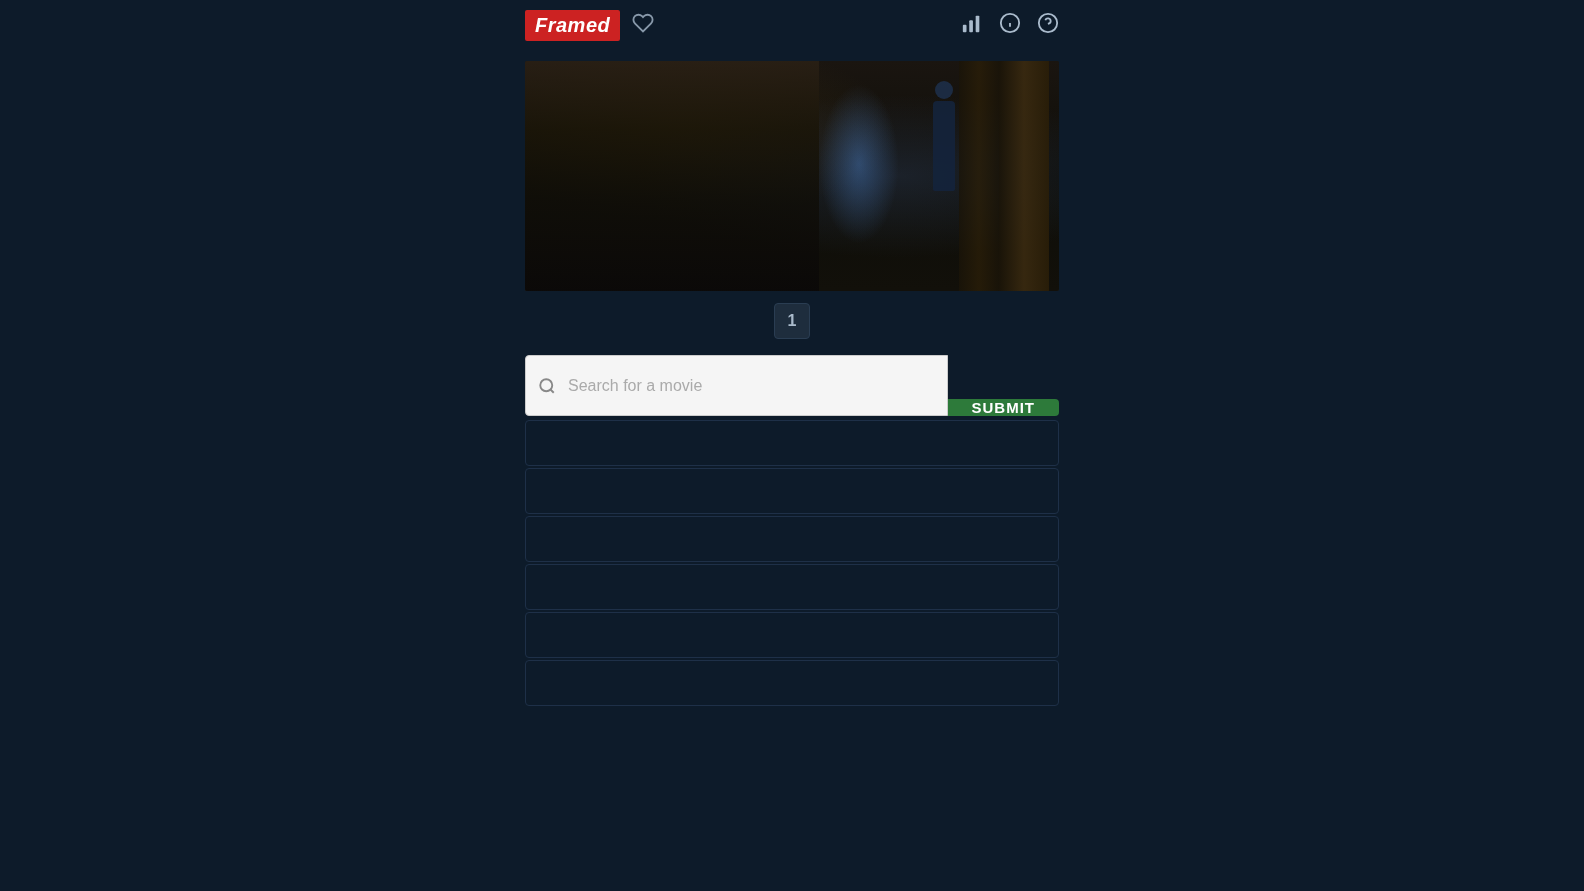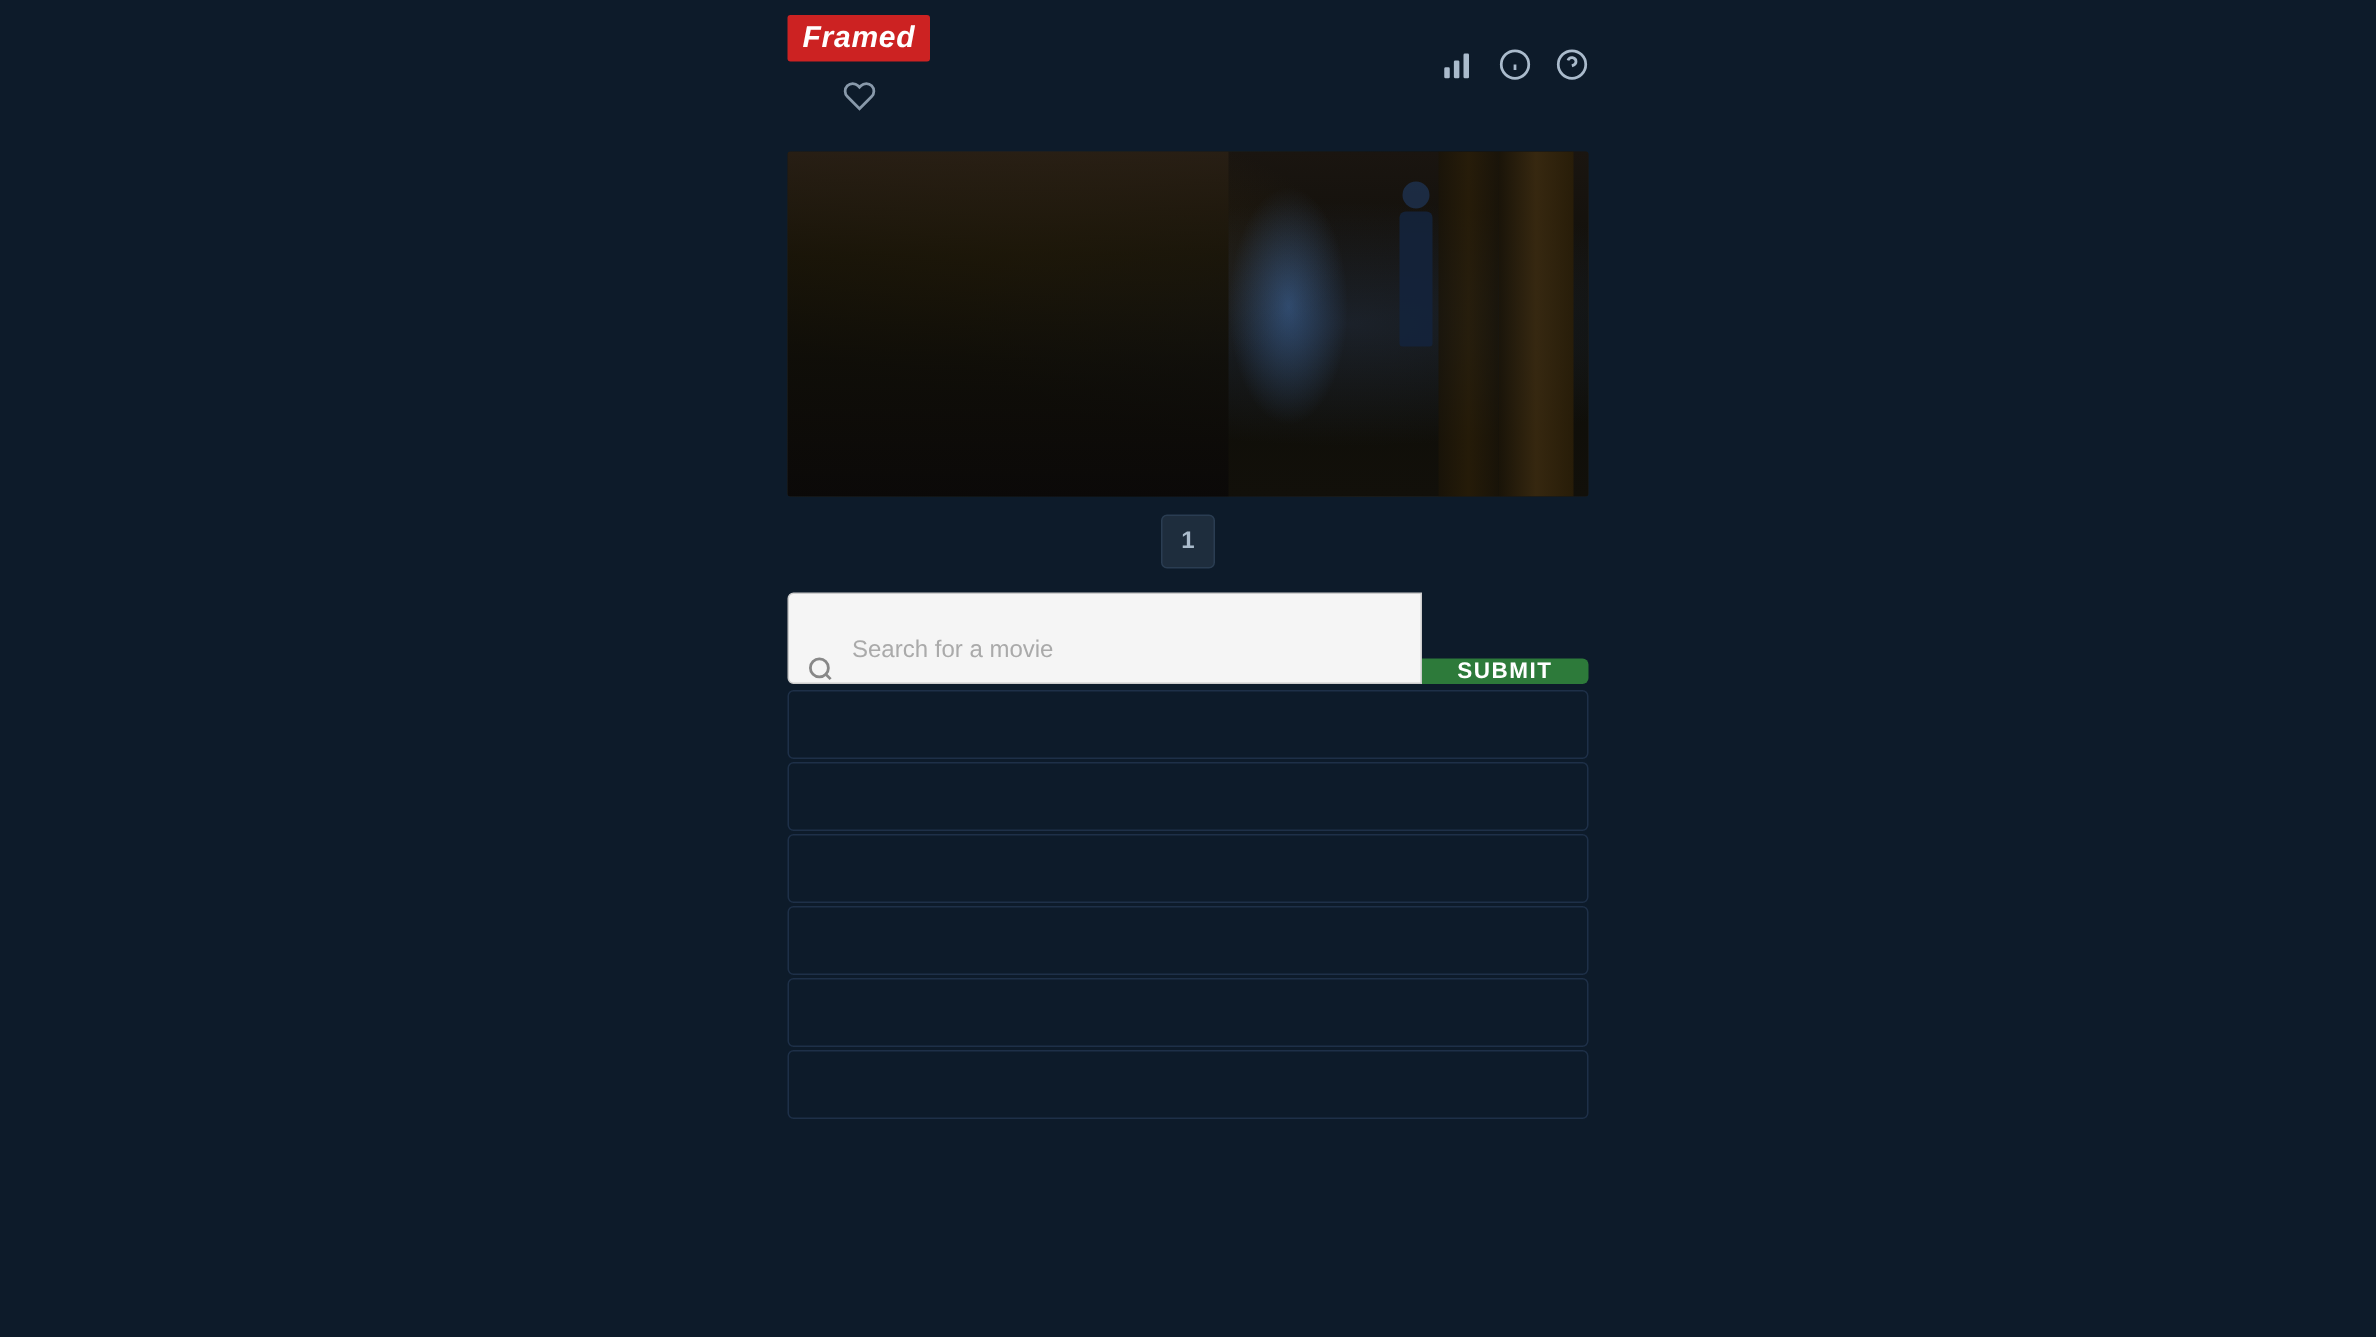--- a/index.html
+++ b/index.html
@@ -32,21 +32,20 @@
       width: 534px;
       display: flex;
       align-items: center;
       justify-content: space-between;
     }
 
     .logo-area {
       display: flex;
       align-items: center;
       gap: 12px;
-      flex-direction: column;
     }
 
     .logo {
       background-color: #cc2222;
       color: white;
       font-weight: 900;
       font-size: 20px;
       padding: 4px 10px;
       border-radius: 2px;
       letter-spacing: 0.5px;
@@ -208,21 +207,21 @@
       width: 534px;
       margin-top: 16px;
       display: flex;
       gap: 0;
     }
 
     .search-input-wrapper {
       flex: 1;
       position: relative;
       display: flex;
-      align-items: flex-end;
+      align-items: center;
       background-color: #f5f5f5;
       border-radius: 4px 0 0 4px;
       border: 1px solid #ccc;
     }
 
     .search-icon-wrap {
       padding: 0 12px;
       color: #888;
       font-size: 18px;
       display: flex;

